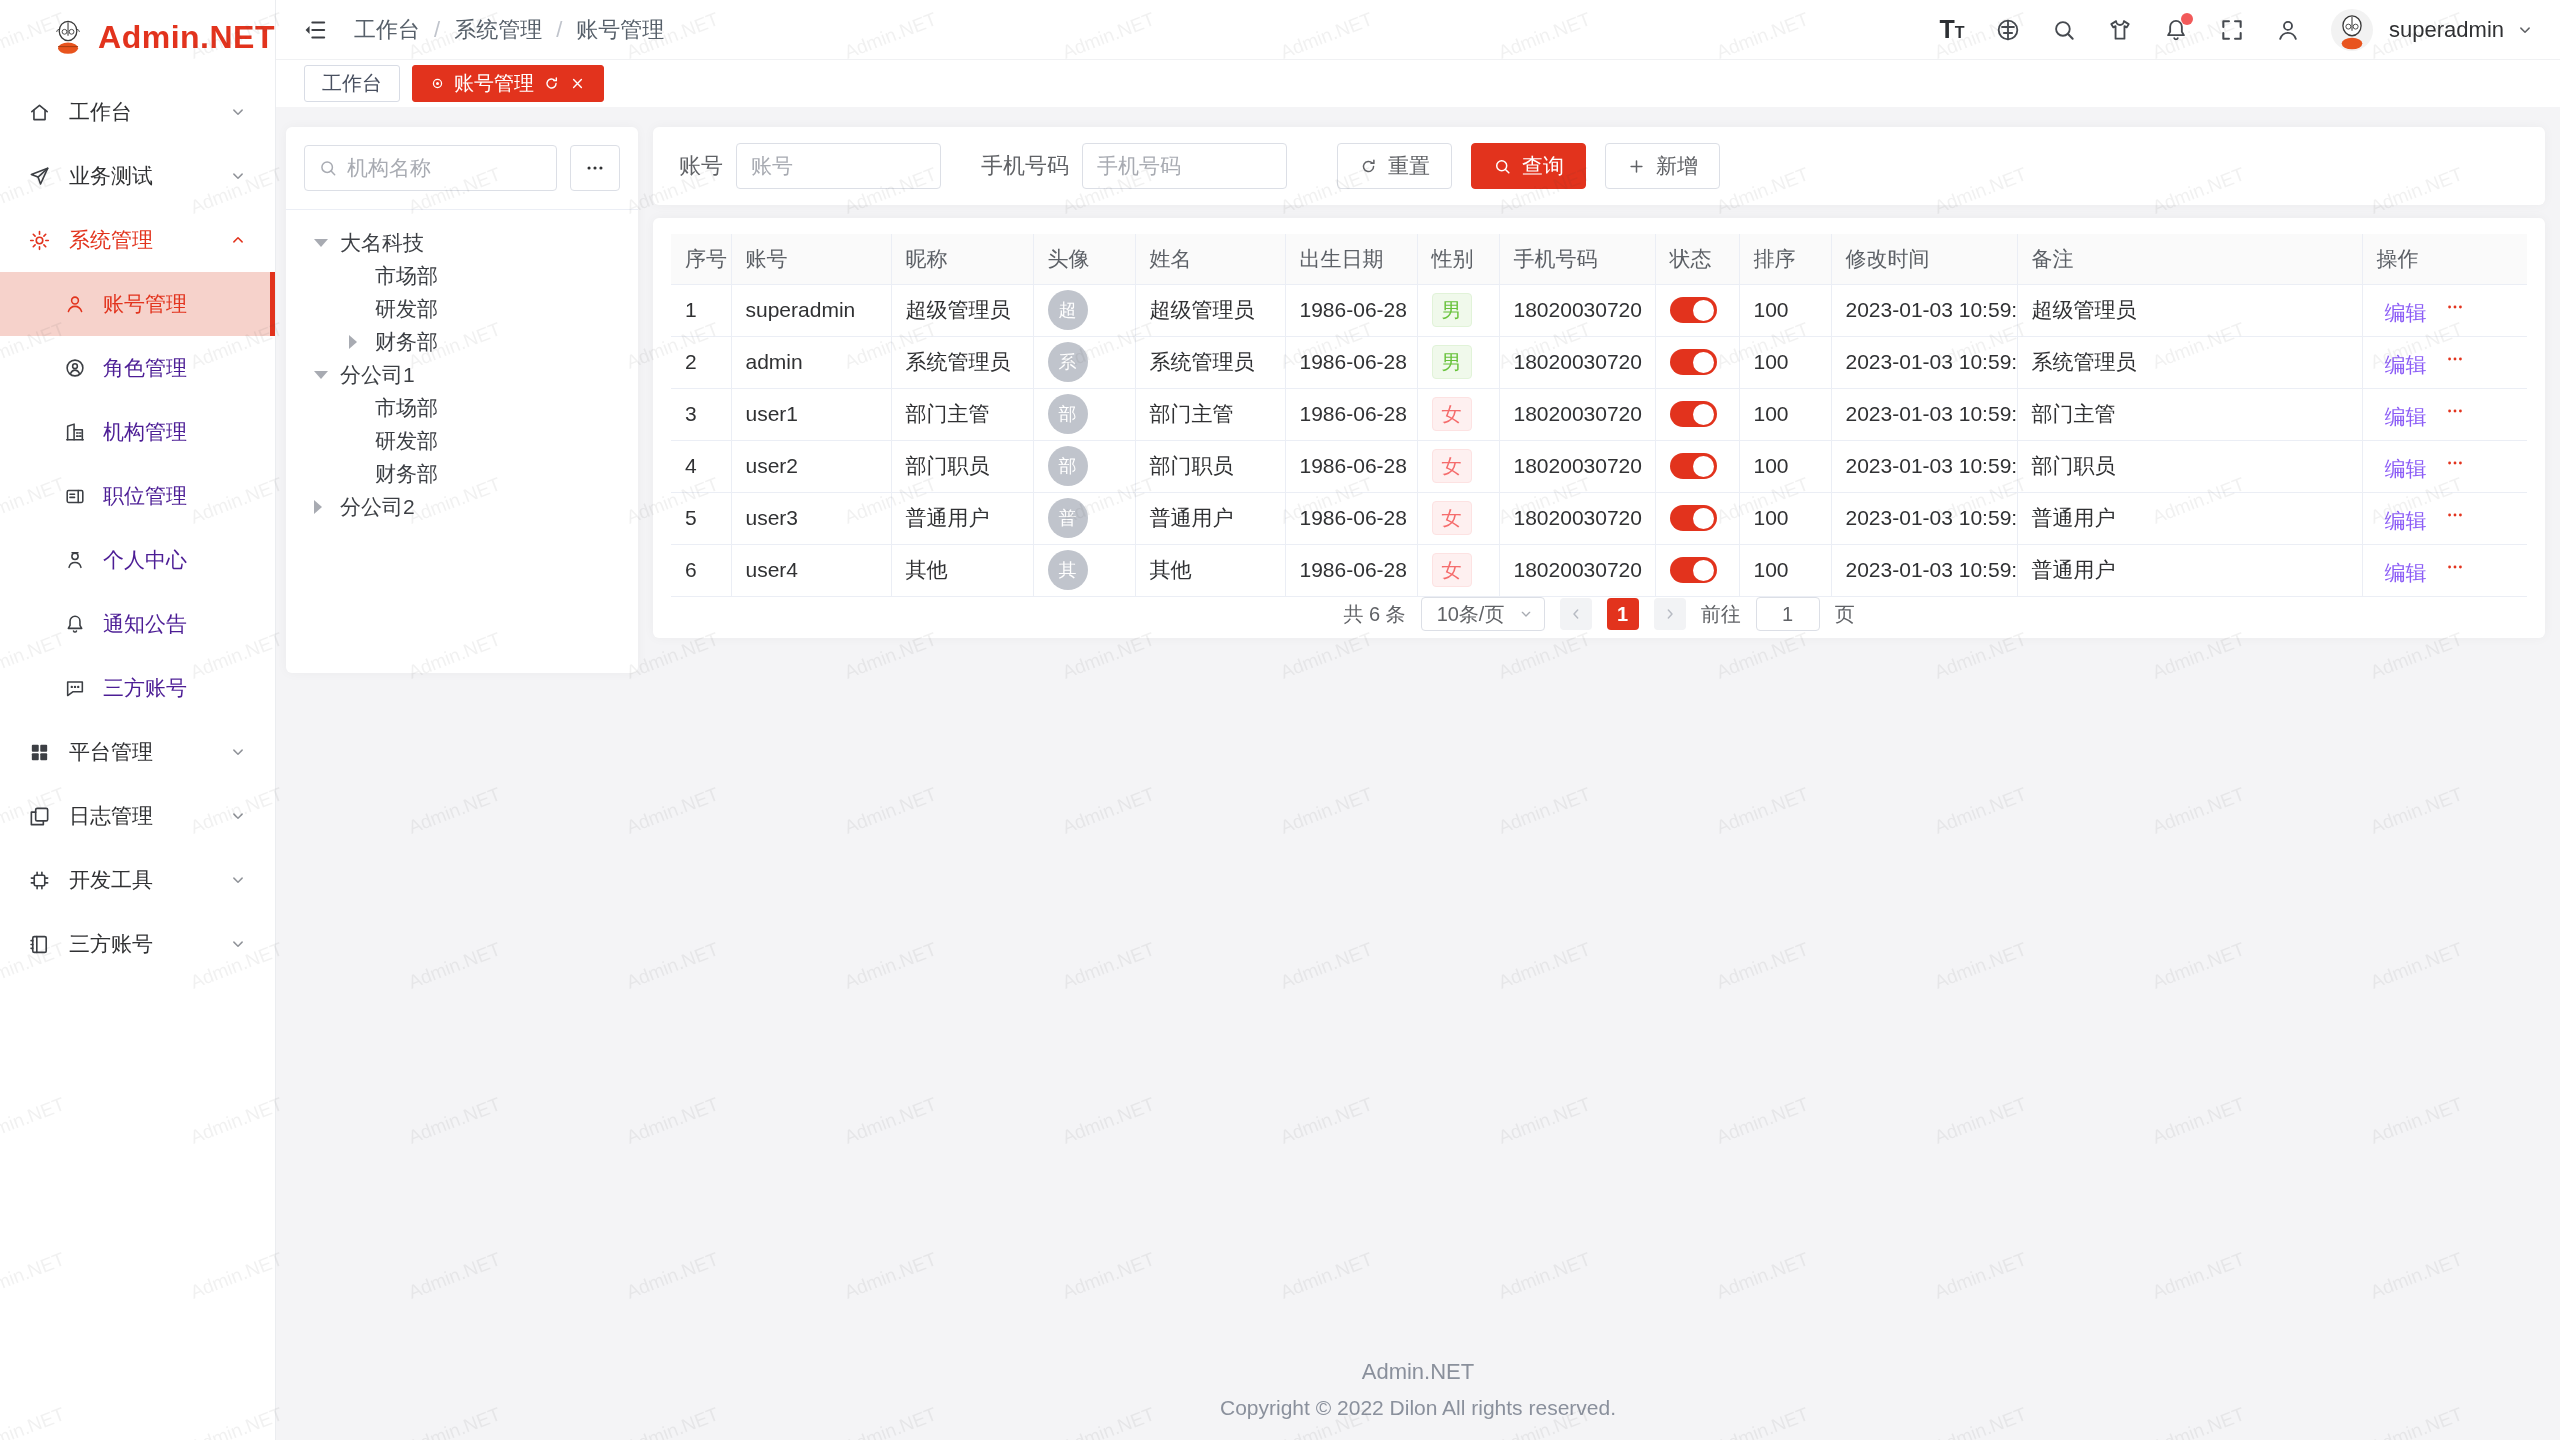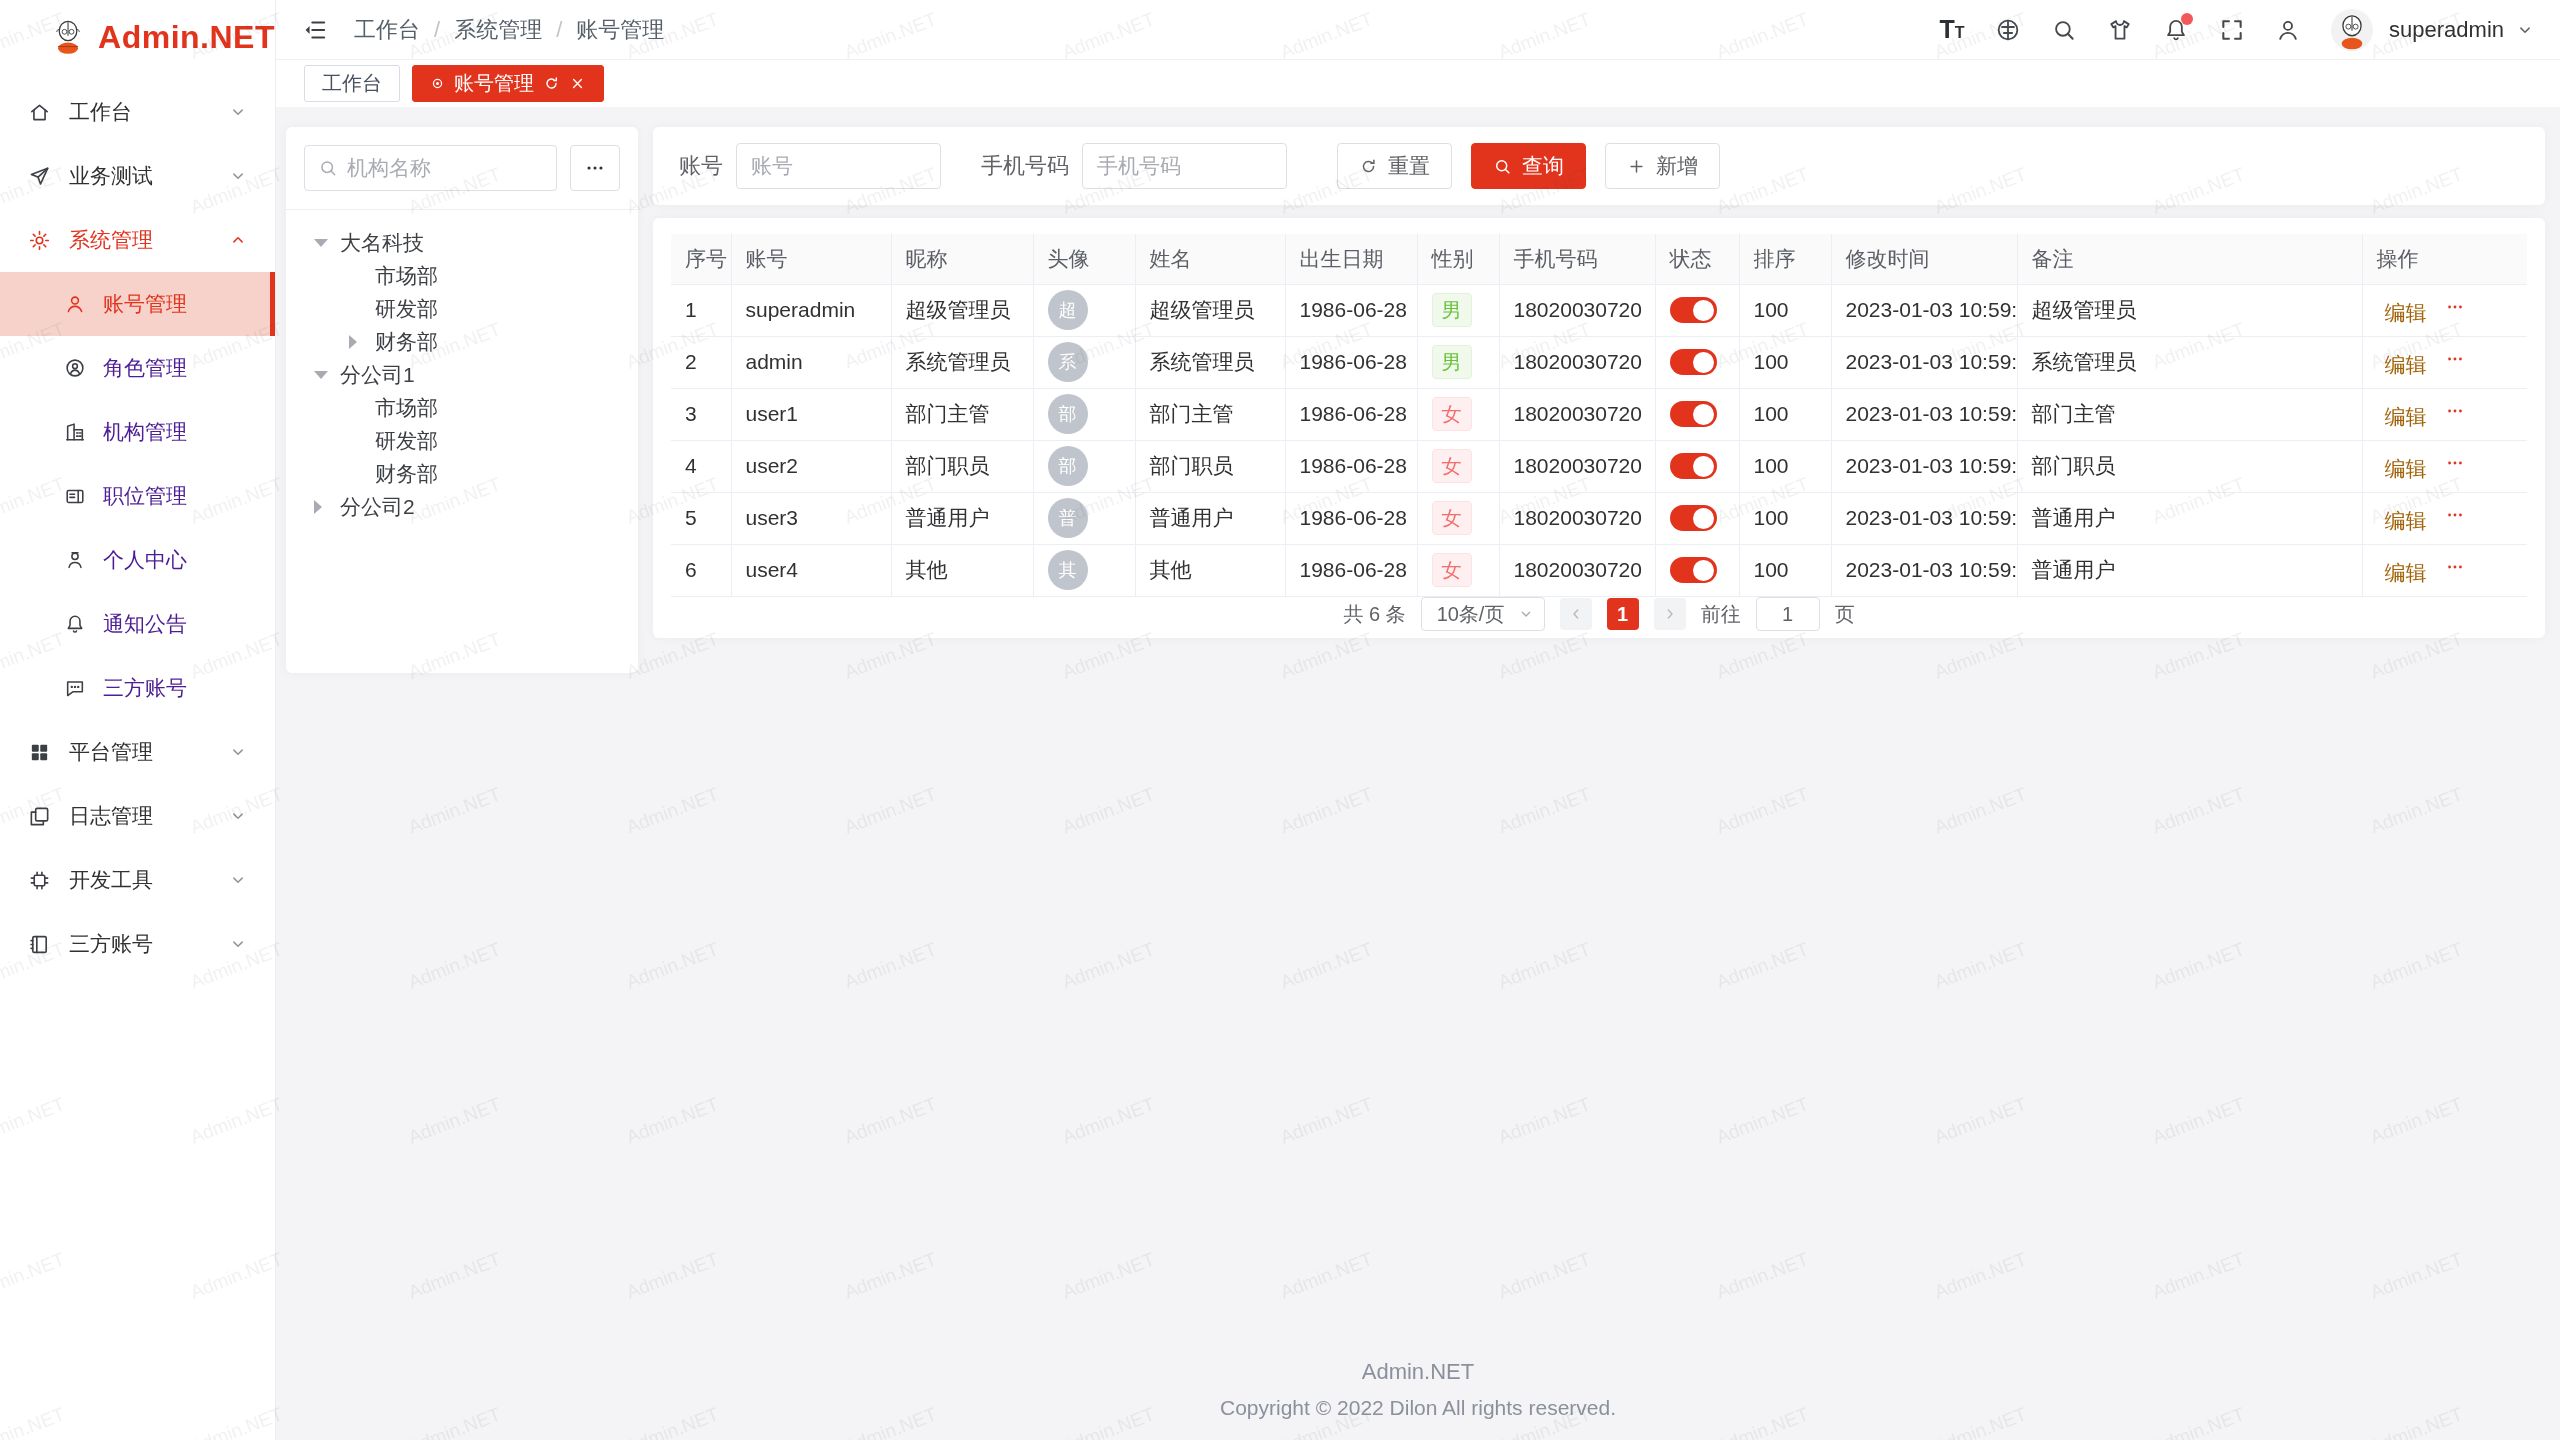--- a/index.html
+++ b/index.html
@@ -82,21 +82,21 @@
   thead th:last-child { border-right:none; }
   tbody td { height:52px; padding:0 14px; color:#303133; border-bottom:1px solid #ebeef5; border-right:1px solid #ebeef5; white-space:nowrap; overflow:hidden; }
   tbody td:last-child { border-right:none; }
   .av { width:40px; height:40px; border-radius:50%; background:#c0c4cc; color:#fff; font-size:18px; display:flex; align-items:center; justify-content:center; }
   .tag { display:inline-flex; align-items:center; justify-content:center; min-width:40px; height:34px; padding:0 9px; border-radius:4px; font-size:20px; }
   .tag.success { color:#67c23a; background:#f0f9eb; border:1px solid #e1f3d8; }
   .tag.danger { color:#f56c6c; background:#fef0f0; border:1px solid #fde2e2; }
   .switch { display:inline-block; width:47px; height:26px; border-radius:13px; background:#e2331d; position:relative; cursor:pointer; vertical-align:middle; }
   .switch::after { content:""; position:absolute; top:2.5px; right:2.5px; width:21px; height:21px; border-radius:50%; background:#fff; }
   .op { color:#e2331d; }
-  .op-edit { display:inline-flex; align-items:center; gap:8px; color:#a16207; cursor:pointer; }
+  .op-edit { display:inline-flex; align-items:center; gap:8px; color:#8b5cf6; cursor:pointer; }
   .op-more { display:inline-flex; width:24px; height:20px; color:#e2331d; margin-left:18px; cursor:pointer; vertical-align:middle; }
 
   .pager { margin-top:auto; height:64px; display:flex; align-items:center; justify-content:center; gap:15px; font-size:20px; color:#606266; padding-bottom:6px; }
   .psel { height:34px; min-width:124px; border:1px solid #dcdfe6; border-radius:4px; display:flex; align-items:center; justify-content:space-between; padding:0 10px 0 15px; gap:10px; cursor:pointer; background:#fff; }
   .psel .icon { width:16px; height:16px; color:#a8abb2; }
   .pbtn { width:32px; height:32px; border-radius:4px; background:#f2f3f5; color:#b7bbc3; display:flex; align-items:center; justify-content:center; cursor:pointer; }
   .pbtn .icon { width:16px; height:16px; }
   .pnum { width:32px; height:32px; border-radius:4px; background:#e2331d; color:#fff; font-weight:bold; display:flex; align-items:center; justify-content:center; cursor:pointer; }
   .goto-input { width:64px; height:34px; border:1px solid #dcdfe6; border-radius:4px; text-align:center; font-size:20px; color:#606266; outline:none; font-family:inherit; }
 

